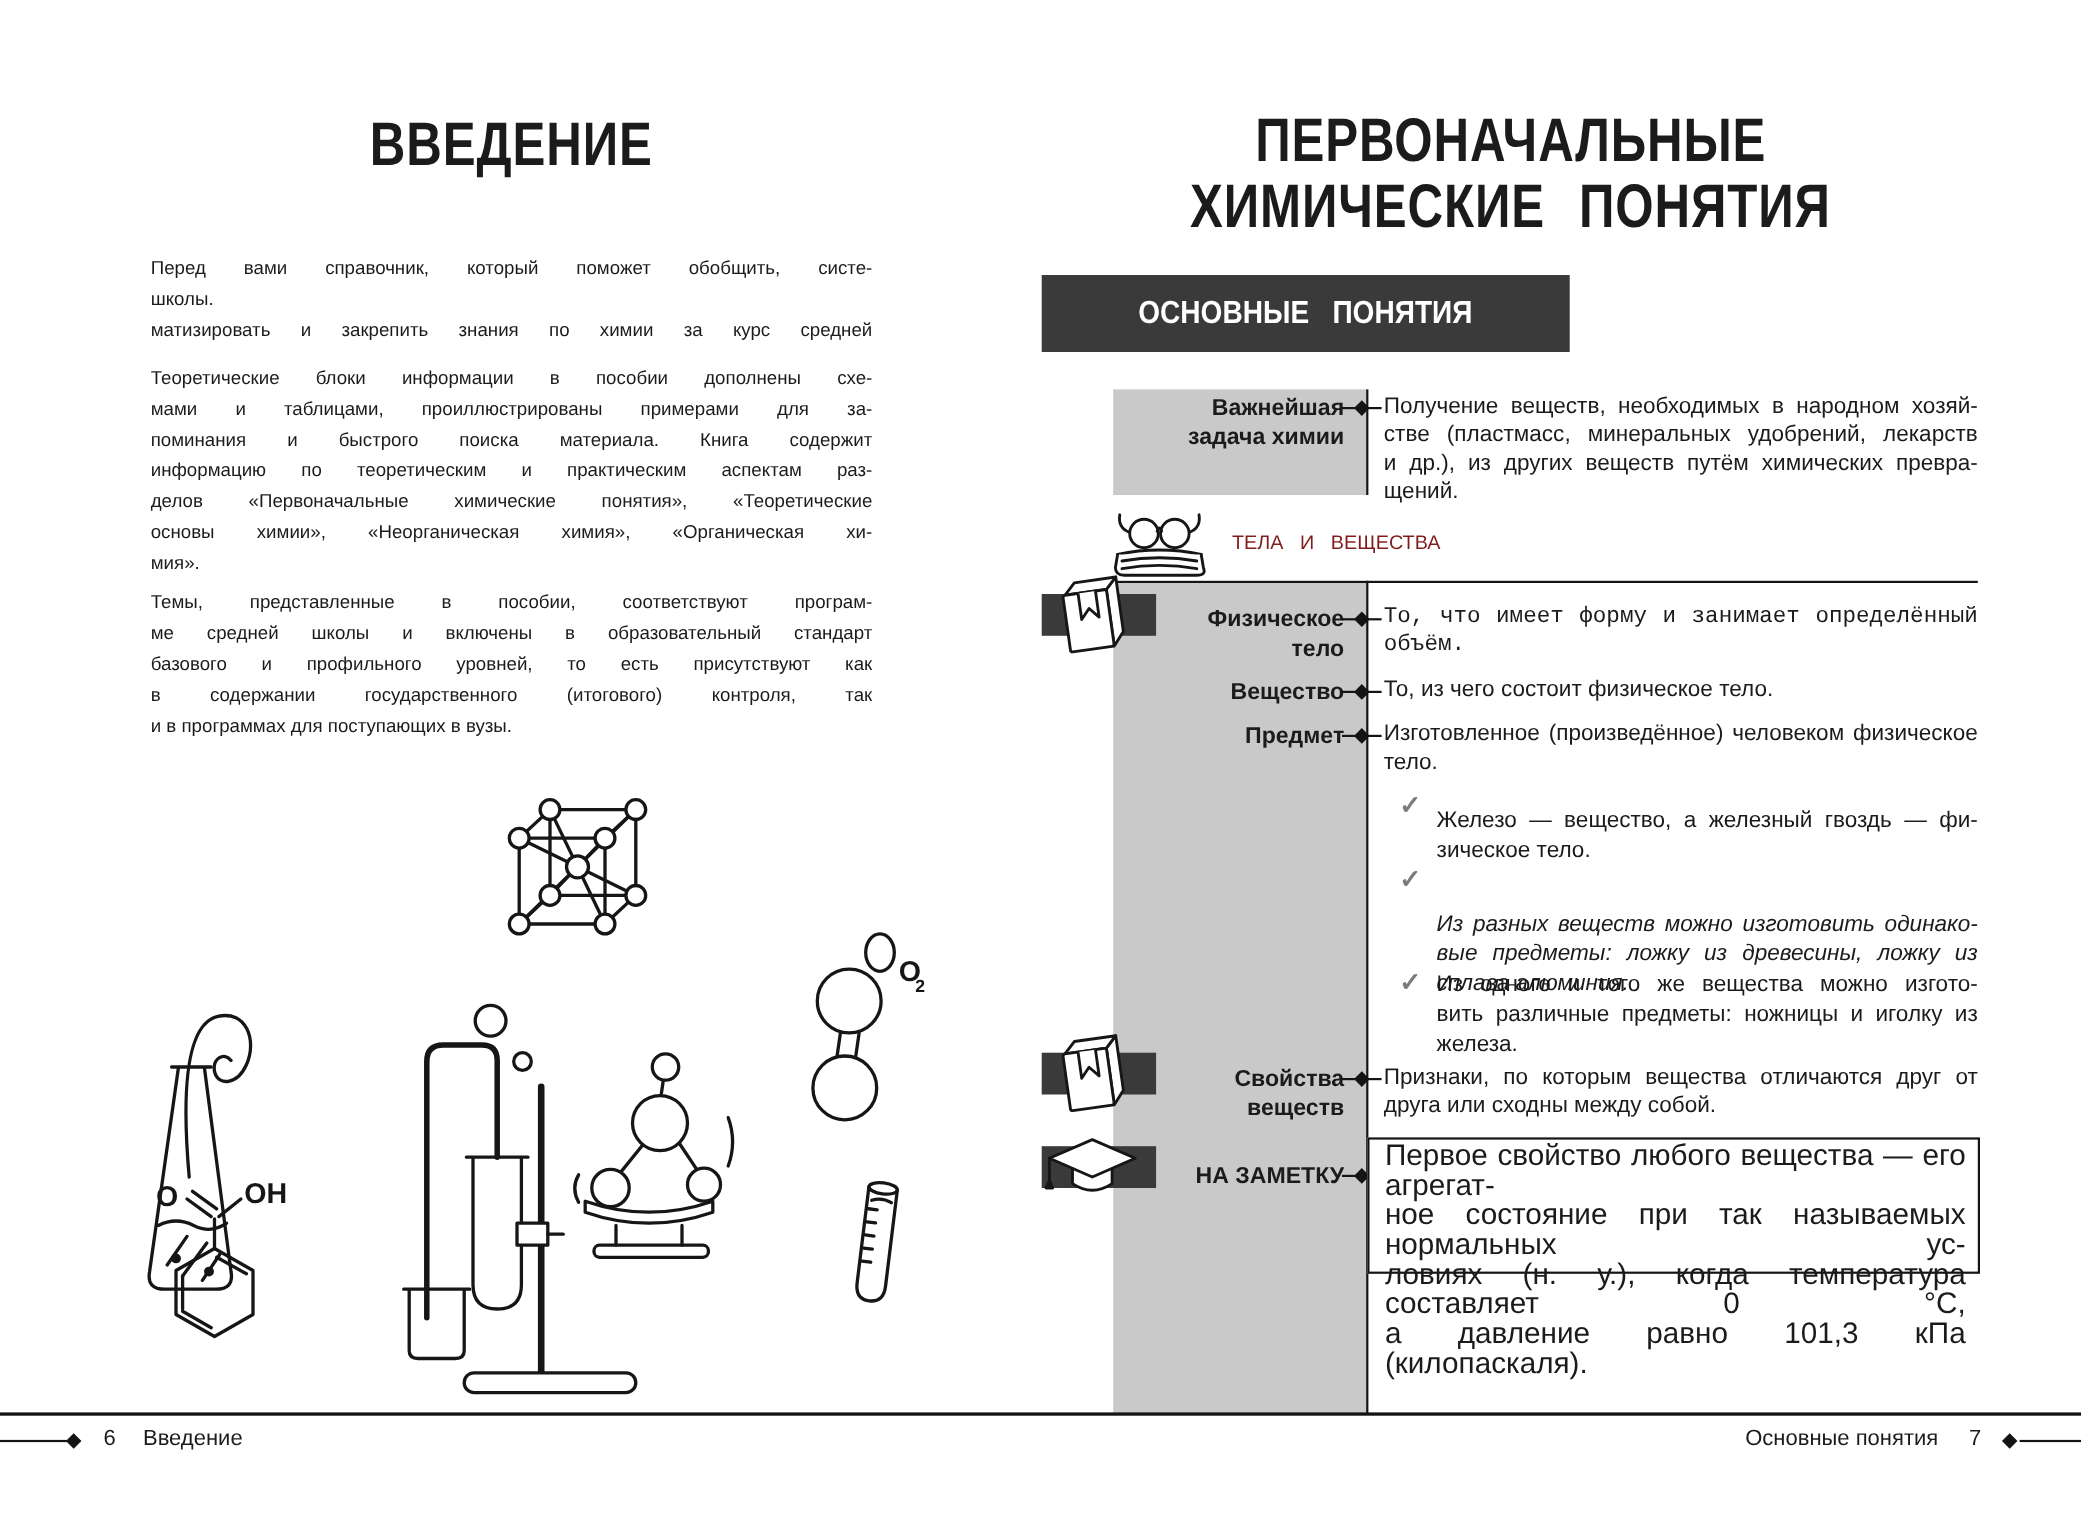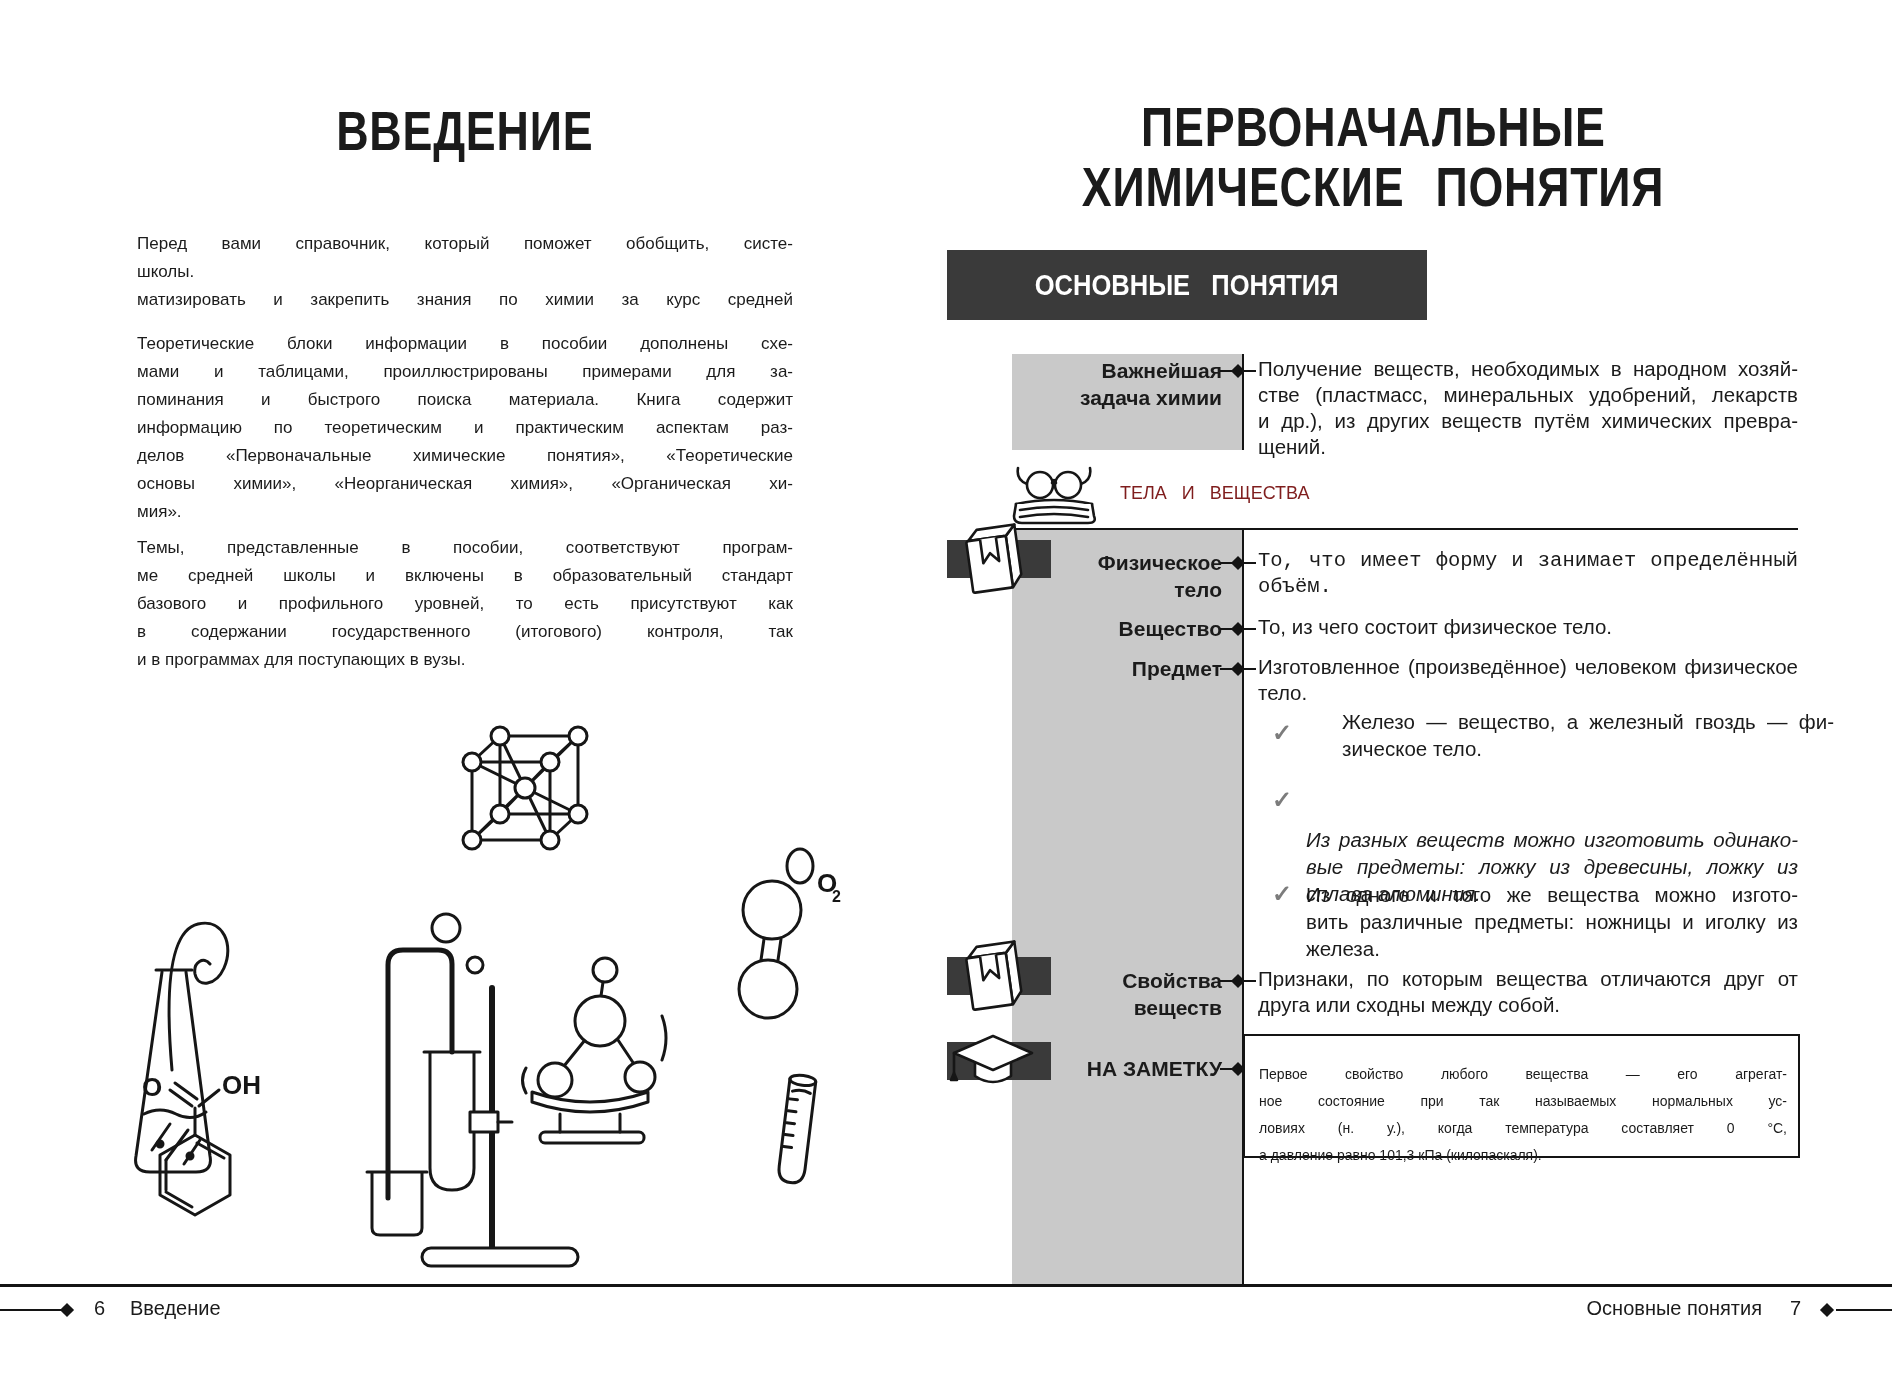--- a/index.html
+++ b/index.html
@@ -22,21 +22,21 @@
           display:flex;align-items:center;justify-content:center;}
   .banner span{color:#fff;font-size:29px;font-weight:800;word-spacing:16px;display:inline-block;
           transform:scaleX(0.88);white-space:nowrap;}
   .graybox{position:absolute;background:#c9c9c9;}
   .vline{position:absolute;width:2px;background:#141414;}
   .hline{position:absolute;height:2px;background:#141414;}
   .sech{position:absolute;left:1120px;top:483px;font-size:18px;word-spacing:10px;color:#7f1d1d;}
   .tab{position:absolute;left:947px;width:104px;height:38px;background:#3a3a3a;}
   .notebox{position:absolute;left:1243px;top:1034px;width:557px;height:124px;border:2px solid #141414;
            background:#fff;box-sizing:border-box;}
-  .notetext{position:absolute;left:14px;top:25px;width:528px;font-size:14px;line-height:27px;}
+  .notetext{position:absolute;left:14px;top:1px;width:528px;font-size:27px;line-height:27px;}
   .conn{position:absolute;left:1220px;width:36px;height:2px;background:#141414;}
   .dia{position:absolute;width:10px;height:10px;background:#141414;transform:rotate(45deg);}
   .conn .dia{left:13px;top:-4px;}
   .frule{position:absolute;left:0;top:1284px;width:1892px;height:3px;background:#141414;}
   .foot{position:absolute;top:1297px;font-size:20px;color:#1b1b1b;}
   .fline{position:absolute;top:1309px;height:2px;background:#141414;}
   svg{position:absolute;overflow:visible;}
   svg *{vector-effect:non-scaling-stroke;}
 </style>
 </head>
@@ -232,21 +232,21 @@
     </div>
   <div class="conn" style="top:668px;">
       <i class="dia"></i>
     </div>
   <div class="def" style="top:654px;">
       <div class="ln">Изготовленное (произведённое) человеком физическое</div>
       <div class="ln last">тело.</div>
     </div>
 
   <span class="check" style="top:719px;">✓</span>
-  <div class="exline" style="top:708px;margin-left:36px;">
+  <div class="exline" style="top:732px;">
       <div class="ln">Железо — вещество, а железный гвоздь — фи-</div>
       <div class="ln last">зическое тело.</div>
     </div>
 
   <span class="check" style="top:786px;">✓</span>
   <div class="exline" style="top:826px;font-style:italic;">
       <div class="ln">Из разных веществ можно изготовить одинако-</div>
       <div class="ln">вые предметы: ложку из древесины, ложку из</div>
       <div class="ln last">сплава алюминия.</div>
     </div>

